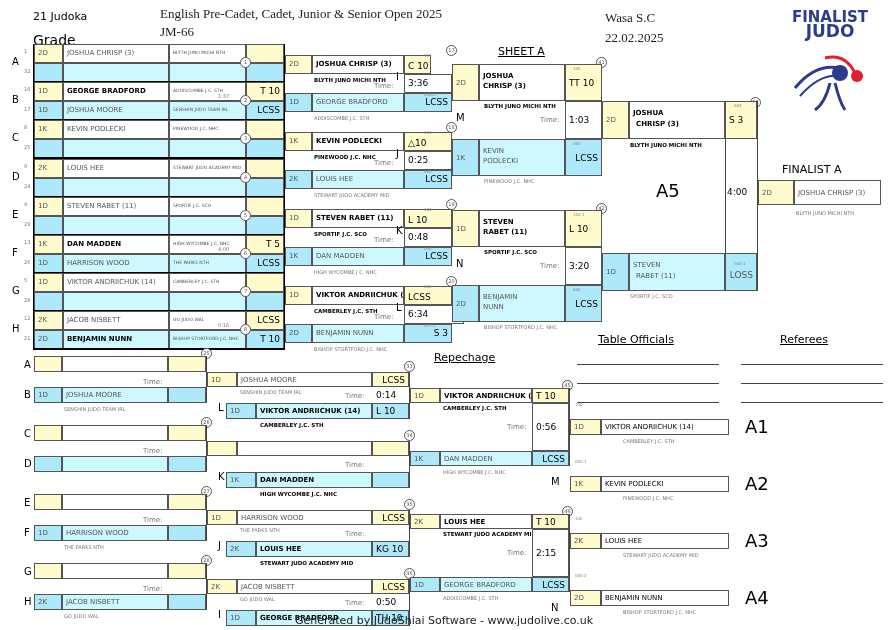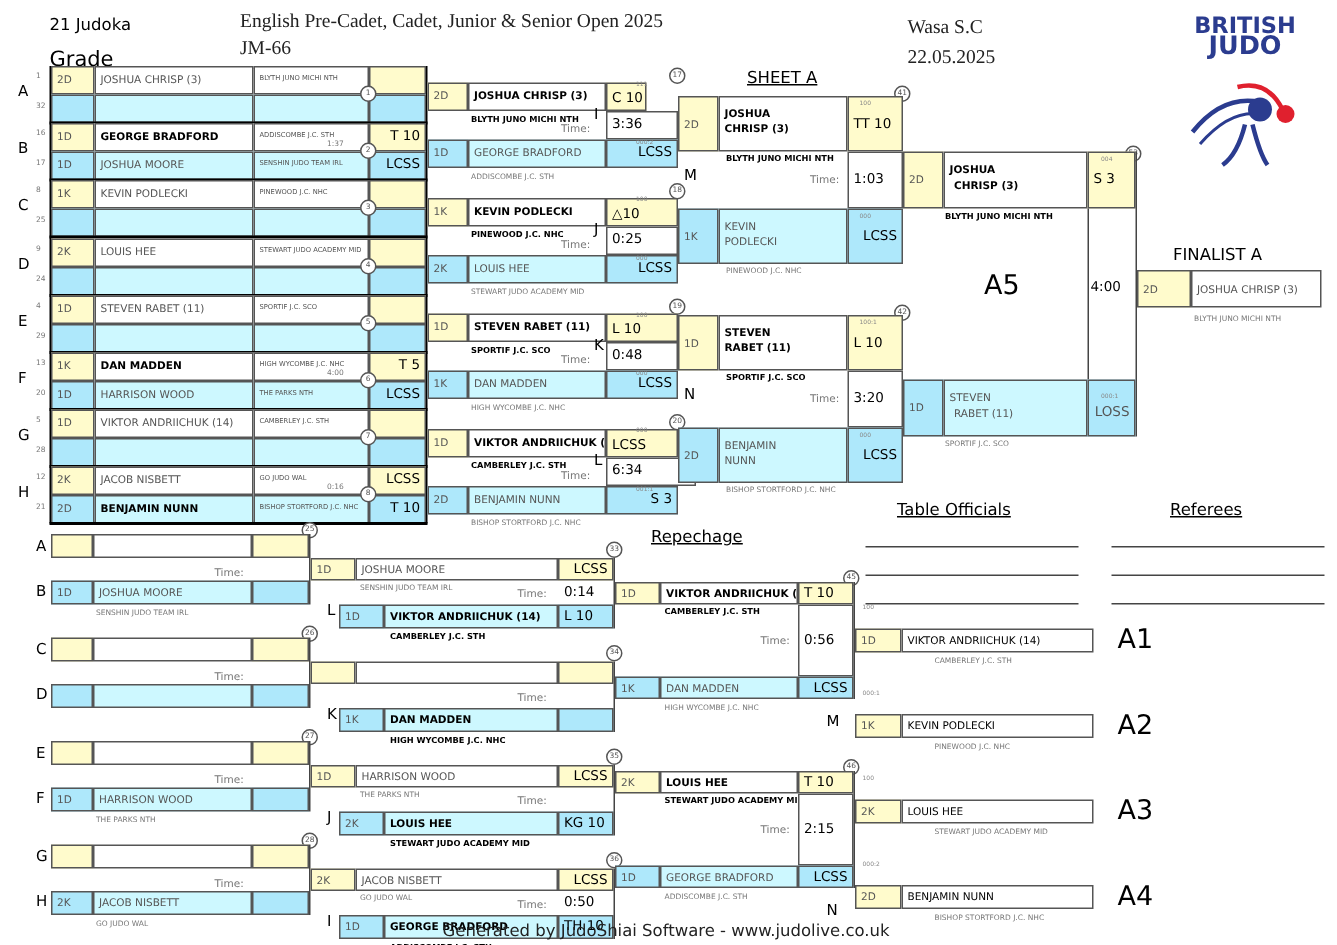--- a/index.html
+++ b/index.html
@@ -25,26 +25,26 @@
 .hdr{position:absolute;font-size:13px;color:#222;font-family:Liberation Serif, serif}
 .ul{text-decoration:underline}
 </style>
 </head>
 <body>
 
 <div class="abs" style="left:33px;top:10px;font-size:11px">21 Judoka</div>
 <div class="hdr" style="left:160px;top:6px">English Pre-Cadet, Cadet, Junior &amp; Senior Open 2025</div>
 <div class="hdr" style="left:160px;top:24px">JM-66</div>
 <div class="hdr" style="left:605px;top:10px">Wasa S.C</div>
-<div class="hdr" style="left:605px;top:30px">22.05.2025</div>
+<div class="hdr" style="left:605px;top:30px">22.02.2025</div>
 <div class="abs" style="left:33px;top:32px;font-size:14px">Grade</div>
 <div class="abs ul" style="left:498px;top:45px;font-size:11px">SHEET A</div>
 
 <div class="abs" style="left:790px;top:10px;width:80px;text-align:center;color:#2b3c8f;font-weight:bold;font-size:15px;line-height:14px">
- <div>BRITISH</div>
+ <div>FINALIST</div>
  <div style="font-size:17px">JUDO</div>
 </div>
 <svg class="abs" style="left:785px;top:48px" width="90" height="70">
  <path d="M10 40 Q30 15 55 20" stroke="#2b3c8f" stroke-width="3" fill="none"></path>
  <path d="M15 48 Q35 25 55 28" stroke="#2b3c8f" stroke-width="2" fill="none"></path>
  <path d="M40 10 Q60 5 70 25" stroke="#e0202e" stroke-width="3" fill="none"></path>
  <circle cx="55" cy="25" r="8" fill="#2b3c8f"></circle>
  <circle cx="72" cy="28" r="6" fill="#e0202e"></circle>
  <path d="M45 35 Q40 55 30 62 M50 35 Q55 55 60 62" stroke="#2b3c8f" stroke-width="3" fill="none"></path>
 </svg>

